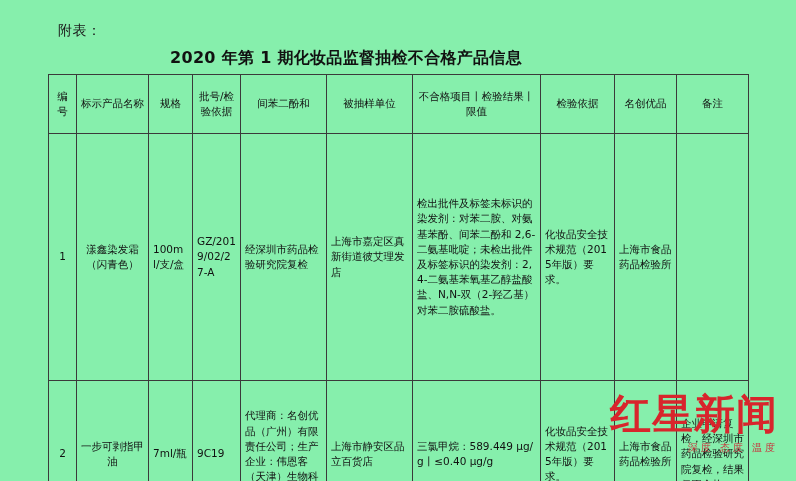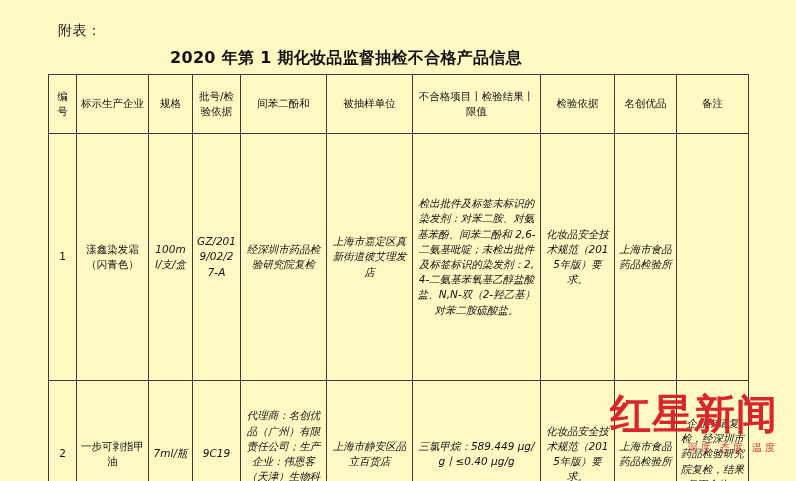--- a/index.html
+++ b/index.html
@@ -12,21 +12,21 @@
     background: #e4f0e2;
     font-family: "Liberation Sans", sans-serif;
     overflow: hidden;
     position: relative;
   }
   .page {
     position: absolute;
     left: 0; top: 0;
     width: 796px;
     height: 481px;
-    background: #fef9c3;
+    background: #86efac;
   }
   .attach-label {
     position: absolute;
     left: 58px;
     top: 22px;
     font-size: 14px;
     color: #1a1a1a;
     letter-spacing: 0.5px;
     font-family: "DejaVu Sans", sans-serif;
   }
@@ -63,22 +63,21 @@
   }
   table.main th {
     text-align: center;
     font-weight: normal;
     height: 52px;
   }
   td.c-center {
     text-align: center;
   }
   td.c-left {
-    text-align: center;
-    font-style: italic;
+    text-align: left;
   }
   .col-no    { width: 28px; }
   .col-name  { width: 72px; }
   .col-spec  { width: 44px; }
   .col-batch { width: 48px; }
   .col-maker { width: 86px; }
   .col-samp  { width: 86px; }
   .col-fail  { width: 128px; }
   .col-basis { width: 74px; }
   .col-unit  { width: 62px; }
@@ -131,21 +130,21 @@
       <col class="col-maker">
       <col class="col-samp">
       <col class="col-fail">
       <col class="col-basis">
       <col class="col-unit">
       <col class="col-note">
     </colgroup>
     <thead>
       <tr>
         <th>编号</th>
-        <th>标示生产企业</th>
+        <th>标示产品名称</th>
         <th>规格</th>
         <th>批号/检验依据</th>
         <th>间苯二酚和</th>
         <th>被抽样单位</th>
         <th>不合格项目丨检验结果丨限值</th>
         <th>检验依据</th>
         <th>名创优品</th>
         <th>备注</th>
       </tr>
     </thead>

